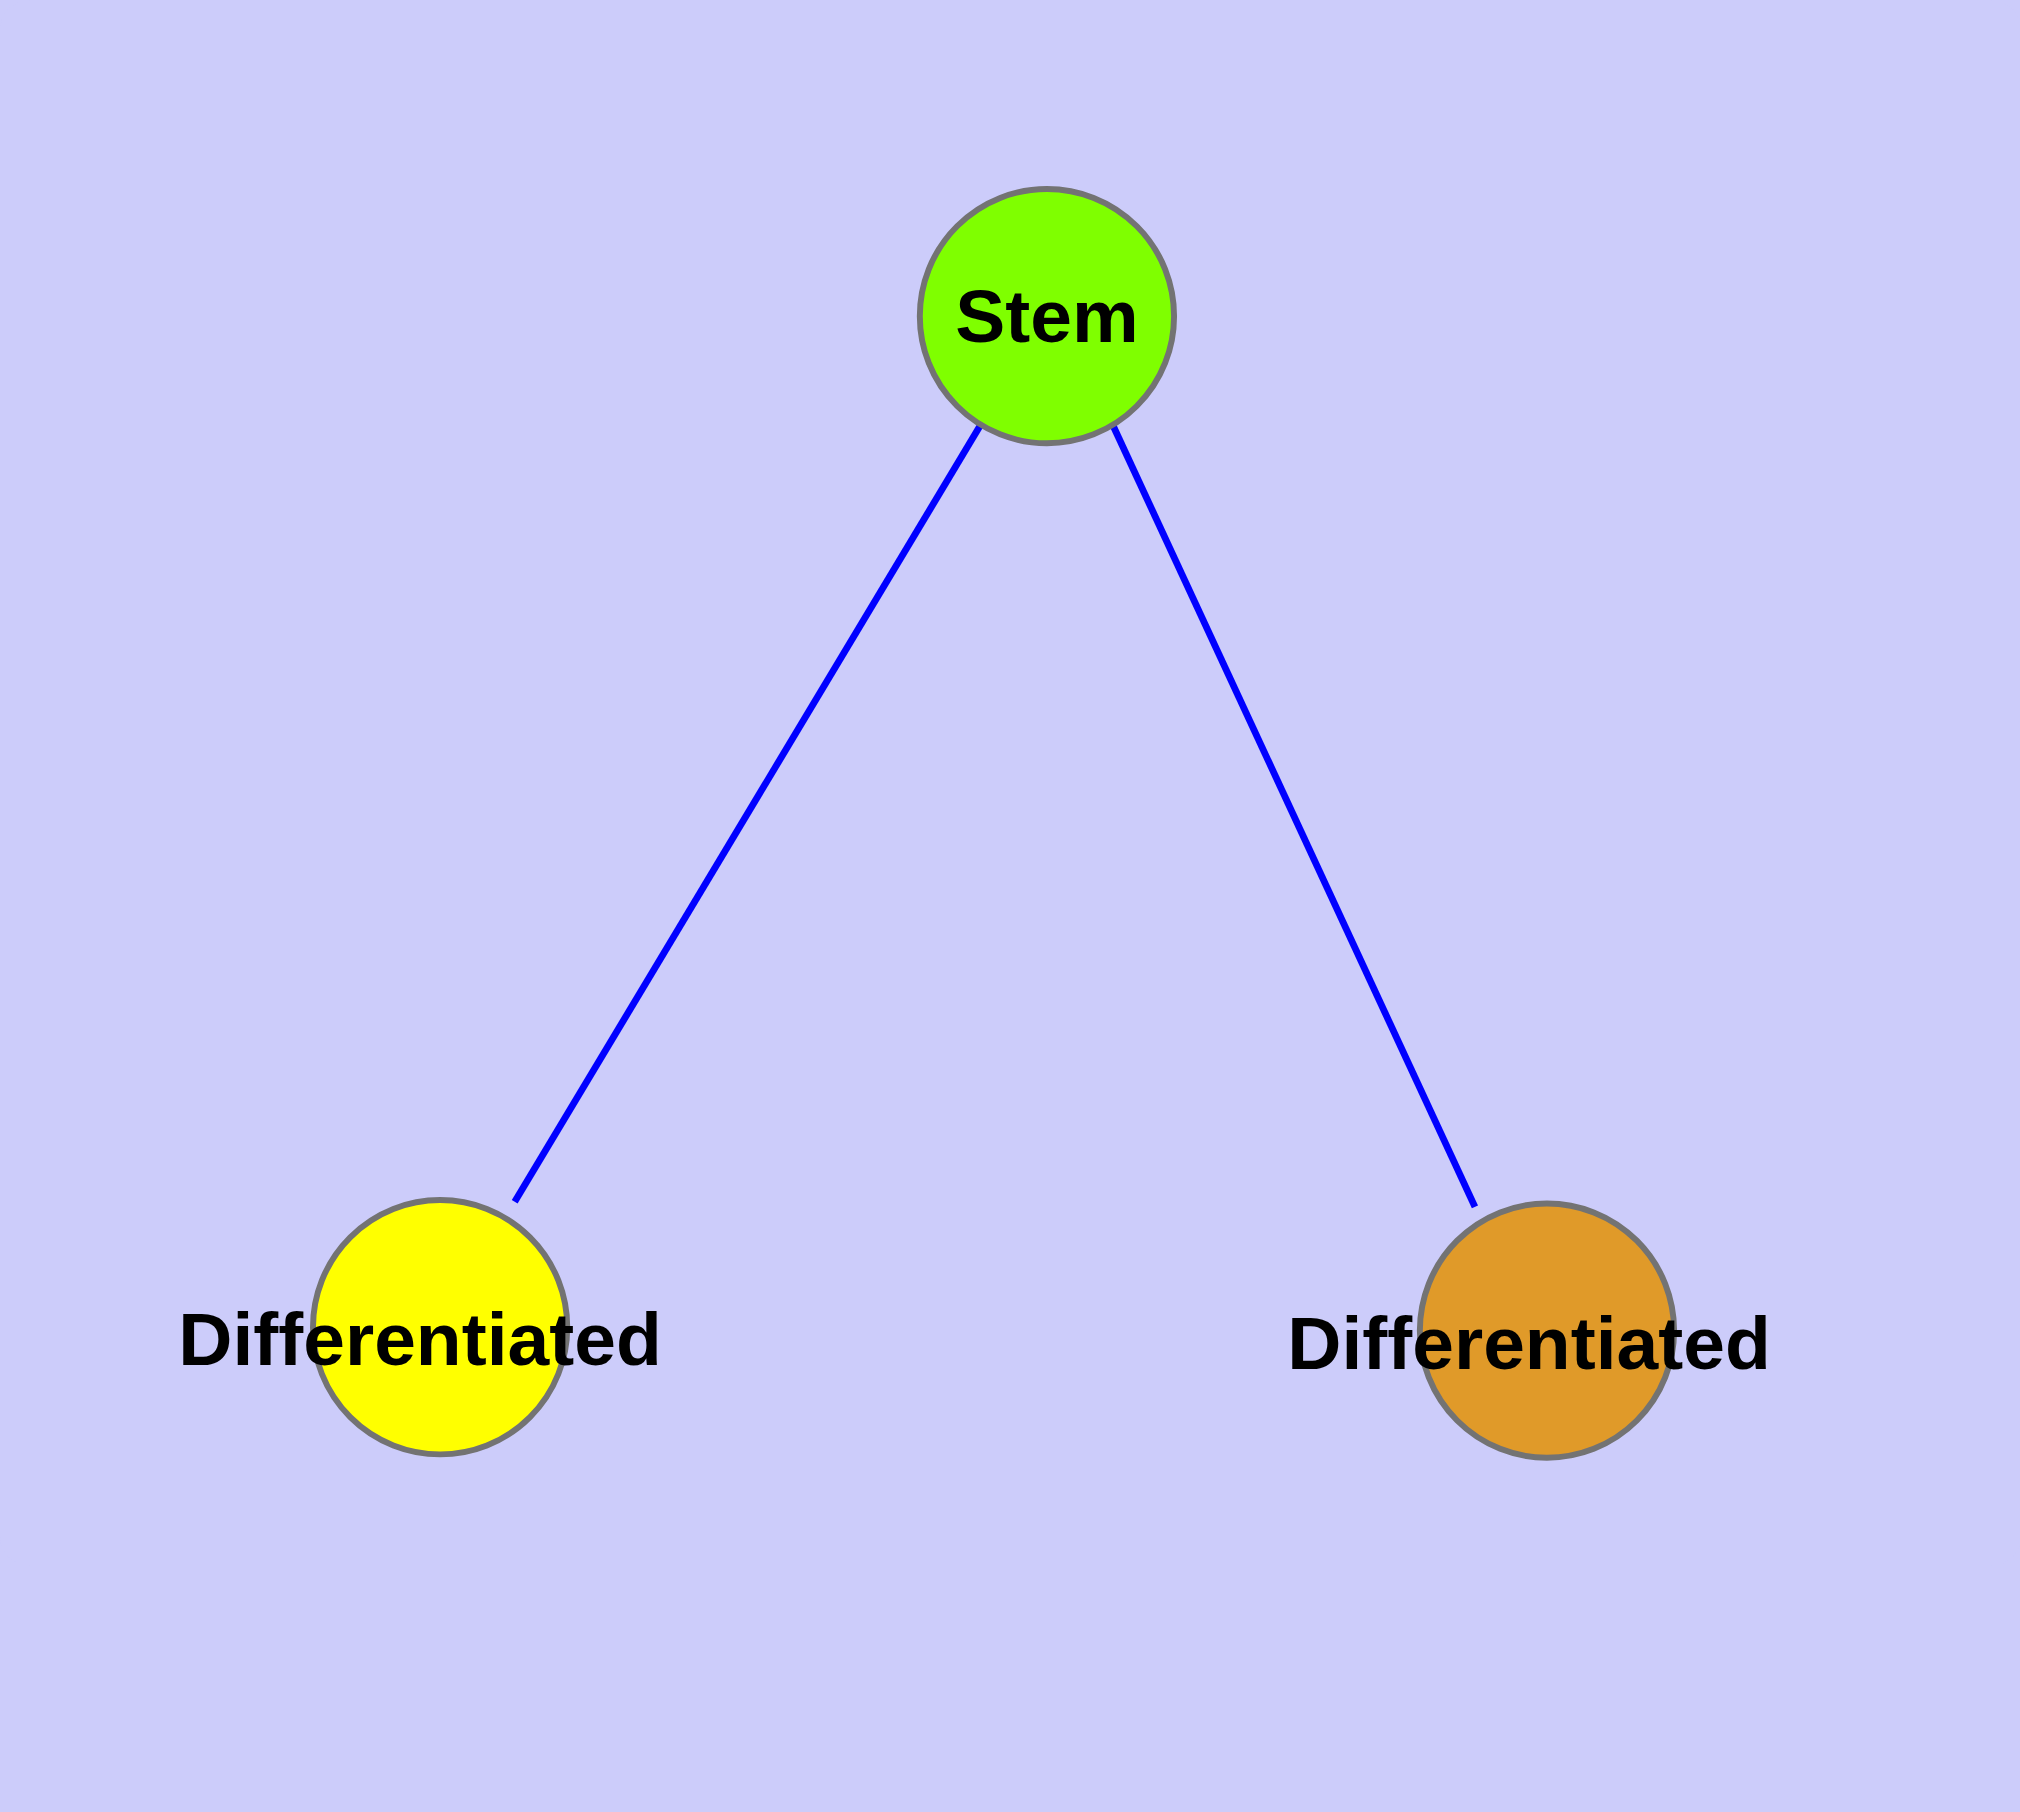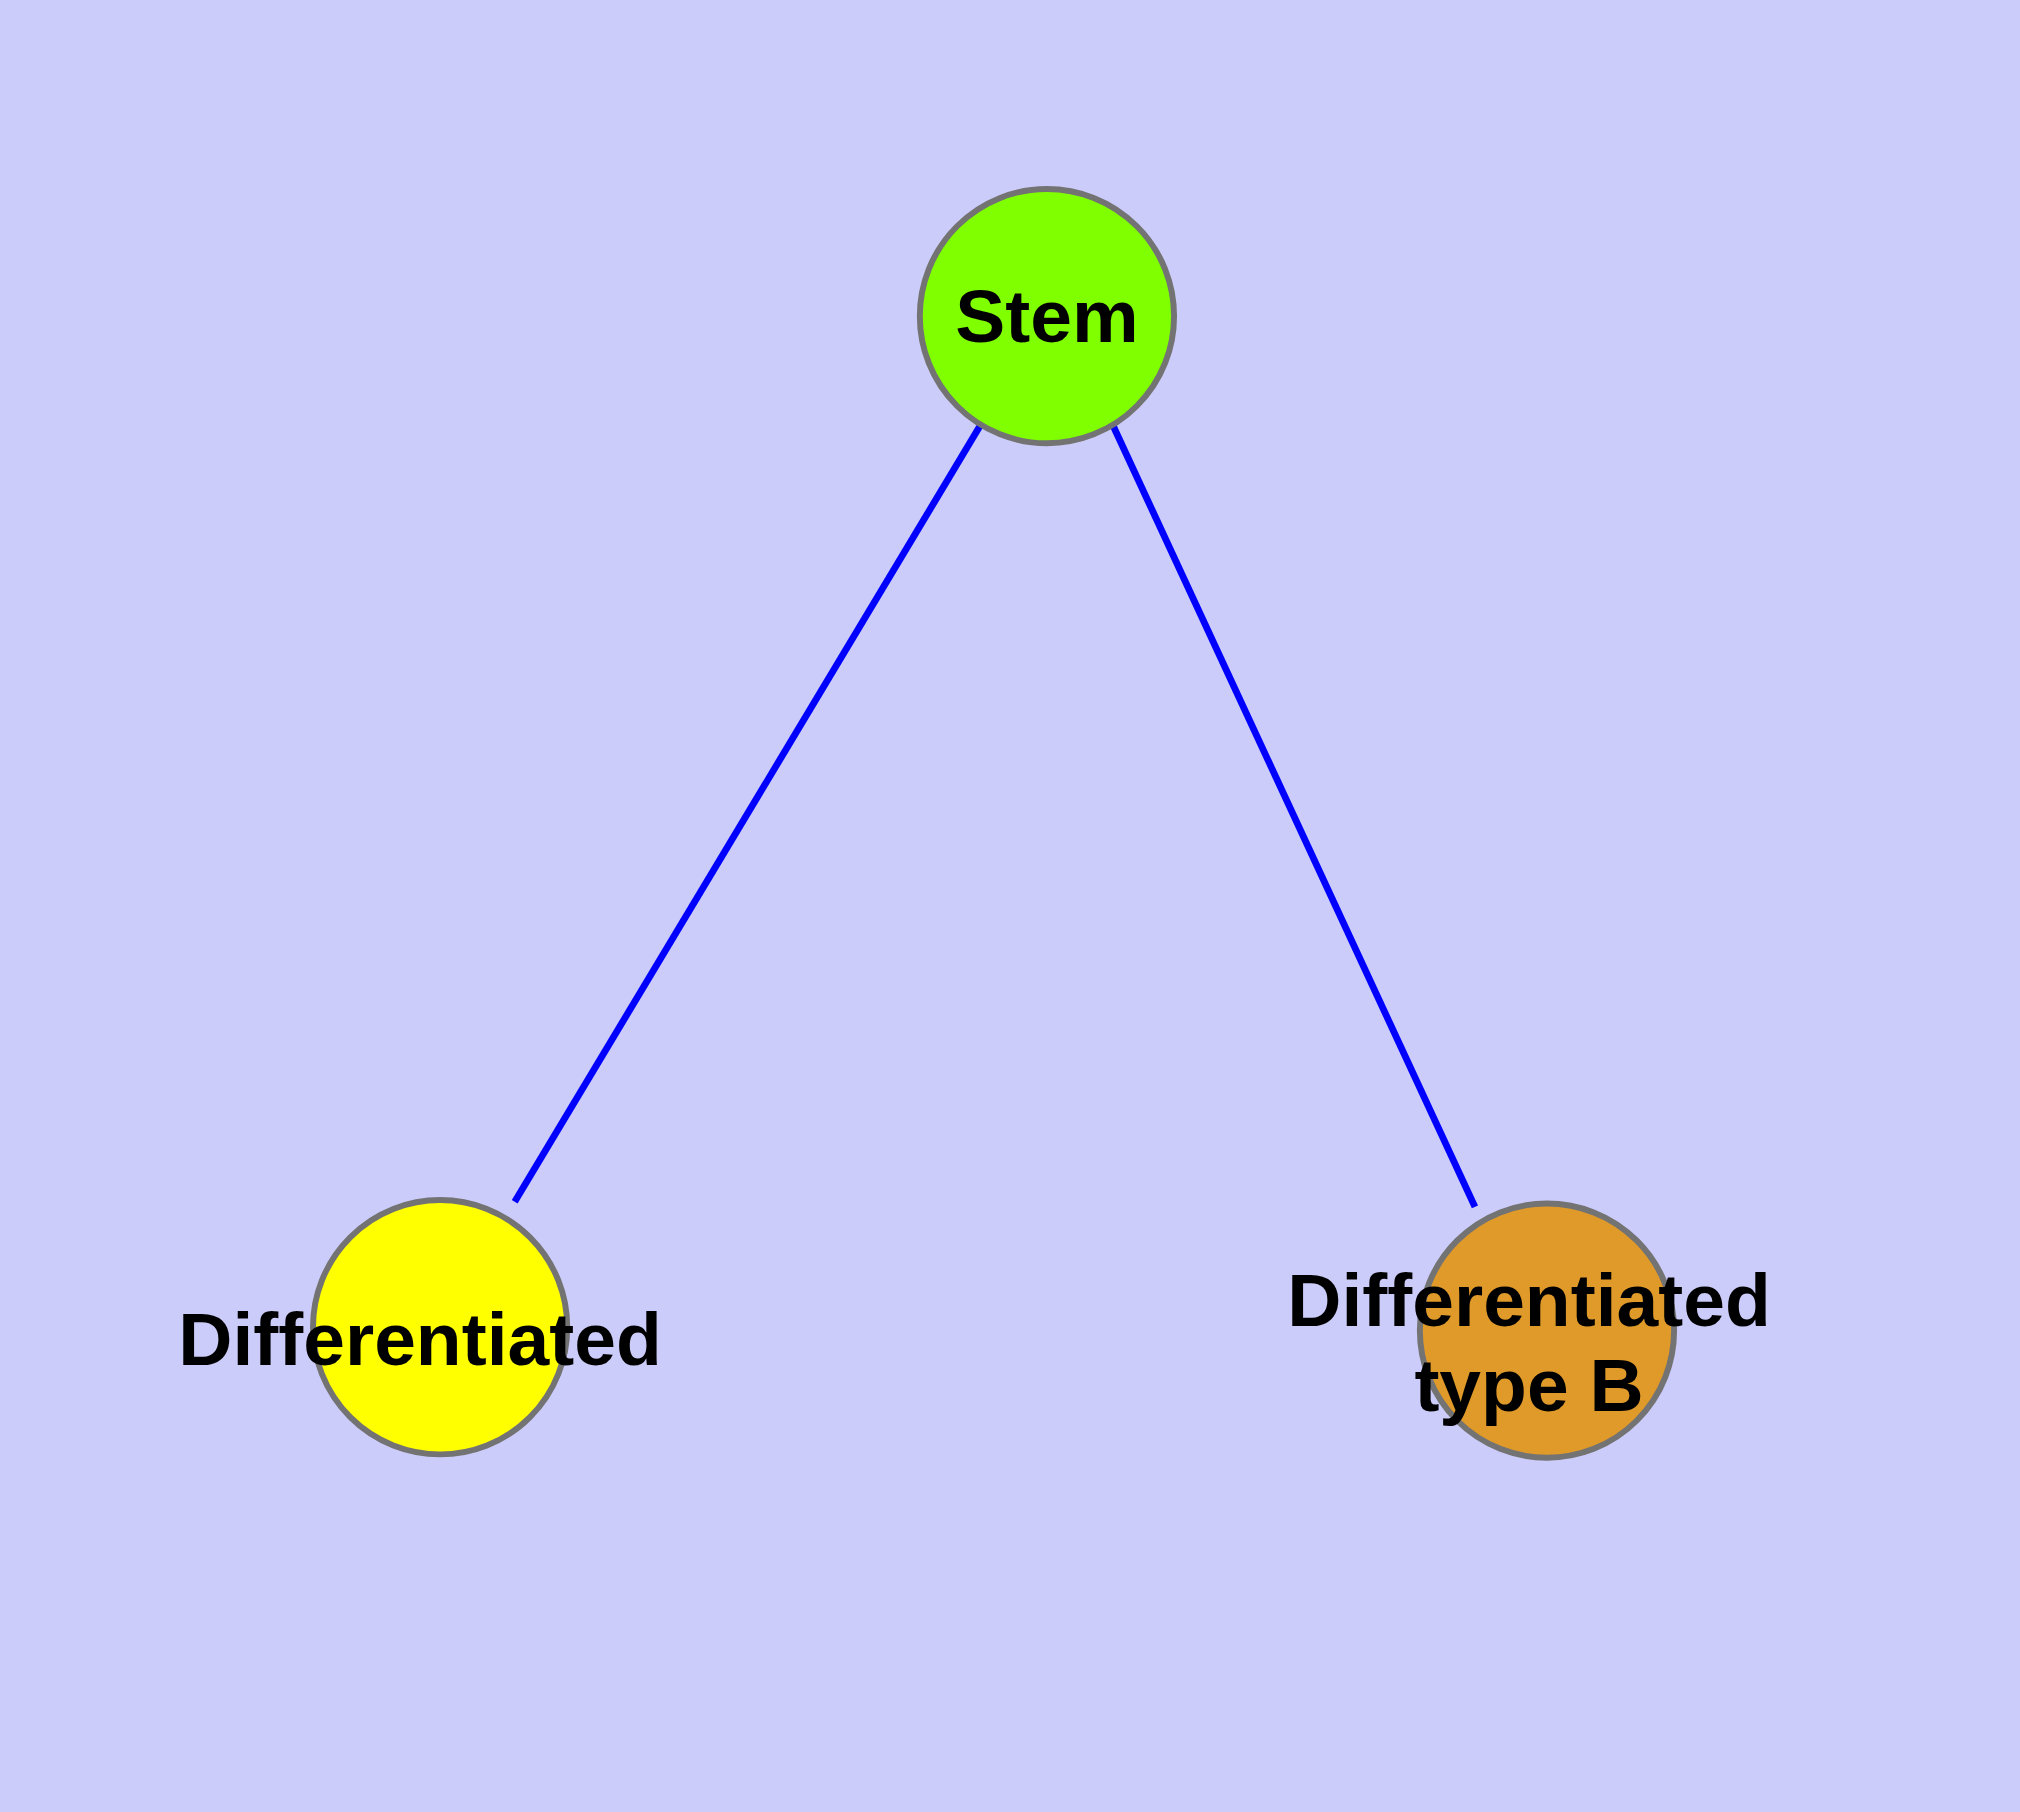--- a/index.html
+++ b/index.html
@@ -57,16 +57,16 @@
       <circle cx="1235" cy="373" r="150" fill="#7fff00" stroke="#737373" stroke-width="7"></circle>
       <circle cx="519" cy="1566" r="150" fill="#ffff00" stroke="#737373" stroke-width="7"></circle>
       <circle cx="1825" cy="1570" r="150" fill="#e09a29" stroke="#737373" stroke-width="7"></circle>
     </g>
   </svg>
 
   <div class="node-label big" style="left:1047px; top:316px;">Stem</div>
 
   <div class="node-label big" style="left:420px; top:1339px;"><span>Differentiated</span><br></div>
 
-  <div class="node-label big" style="left:1529px; top:1343px;"><span>Differentiated</span><br><span>type B</span></div>
+  <div class="node-label big" style="left:1529px; top:1343px;"><span>Differentiated</span><br></div>
 
 </div>
 
 
 </body></html>

